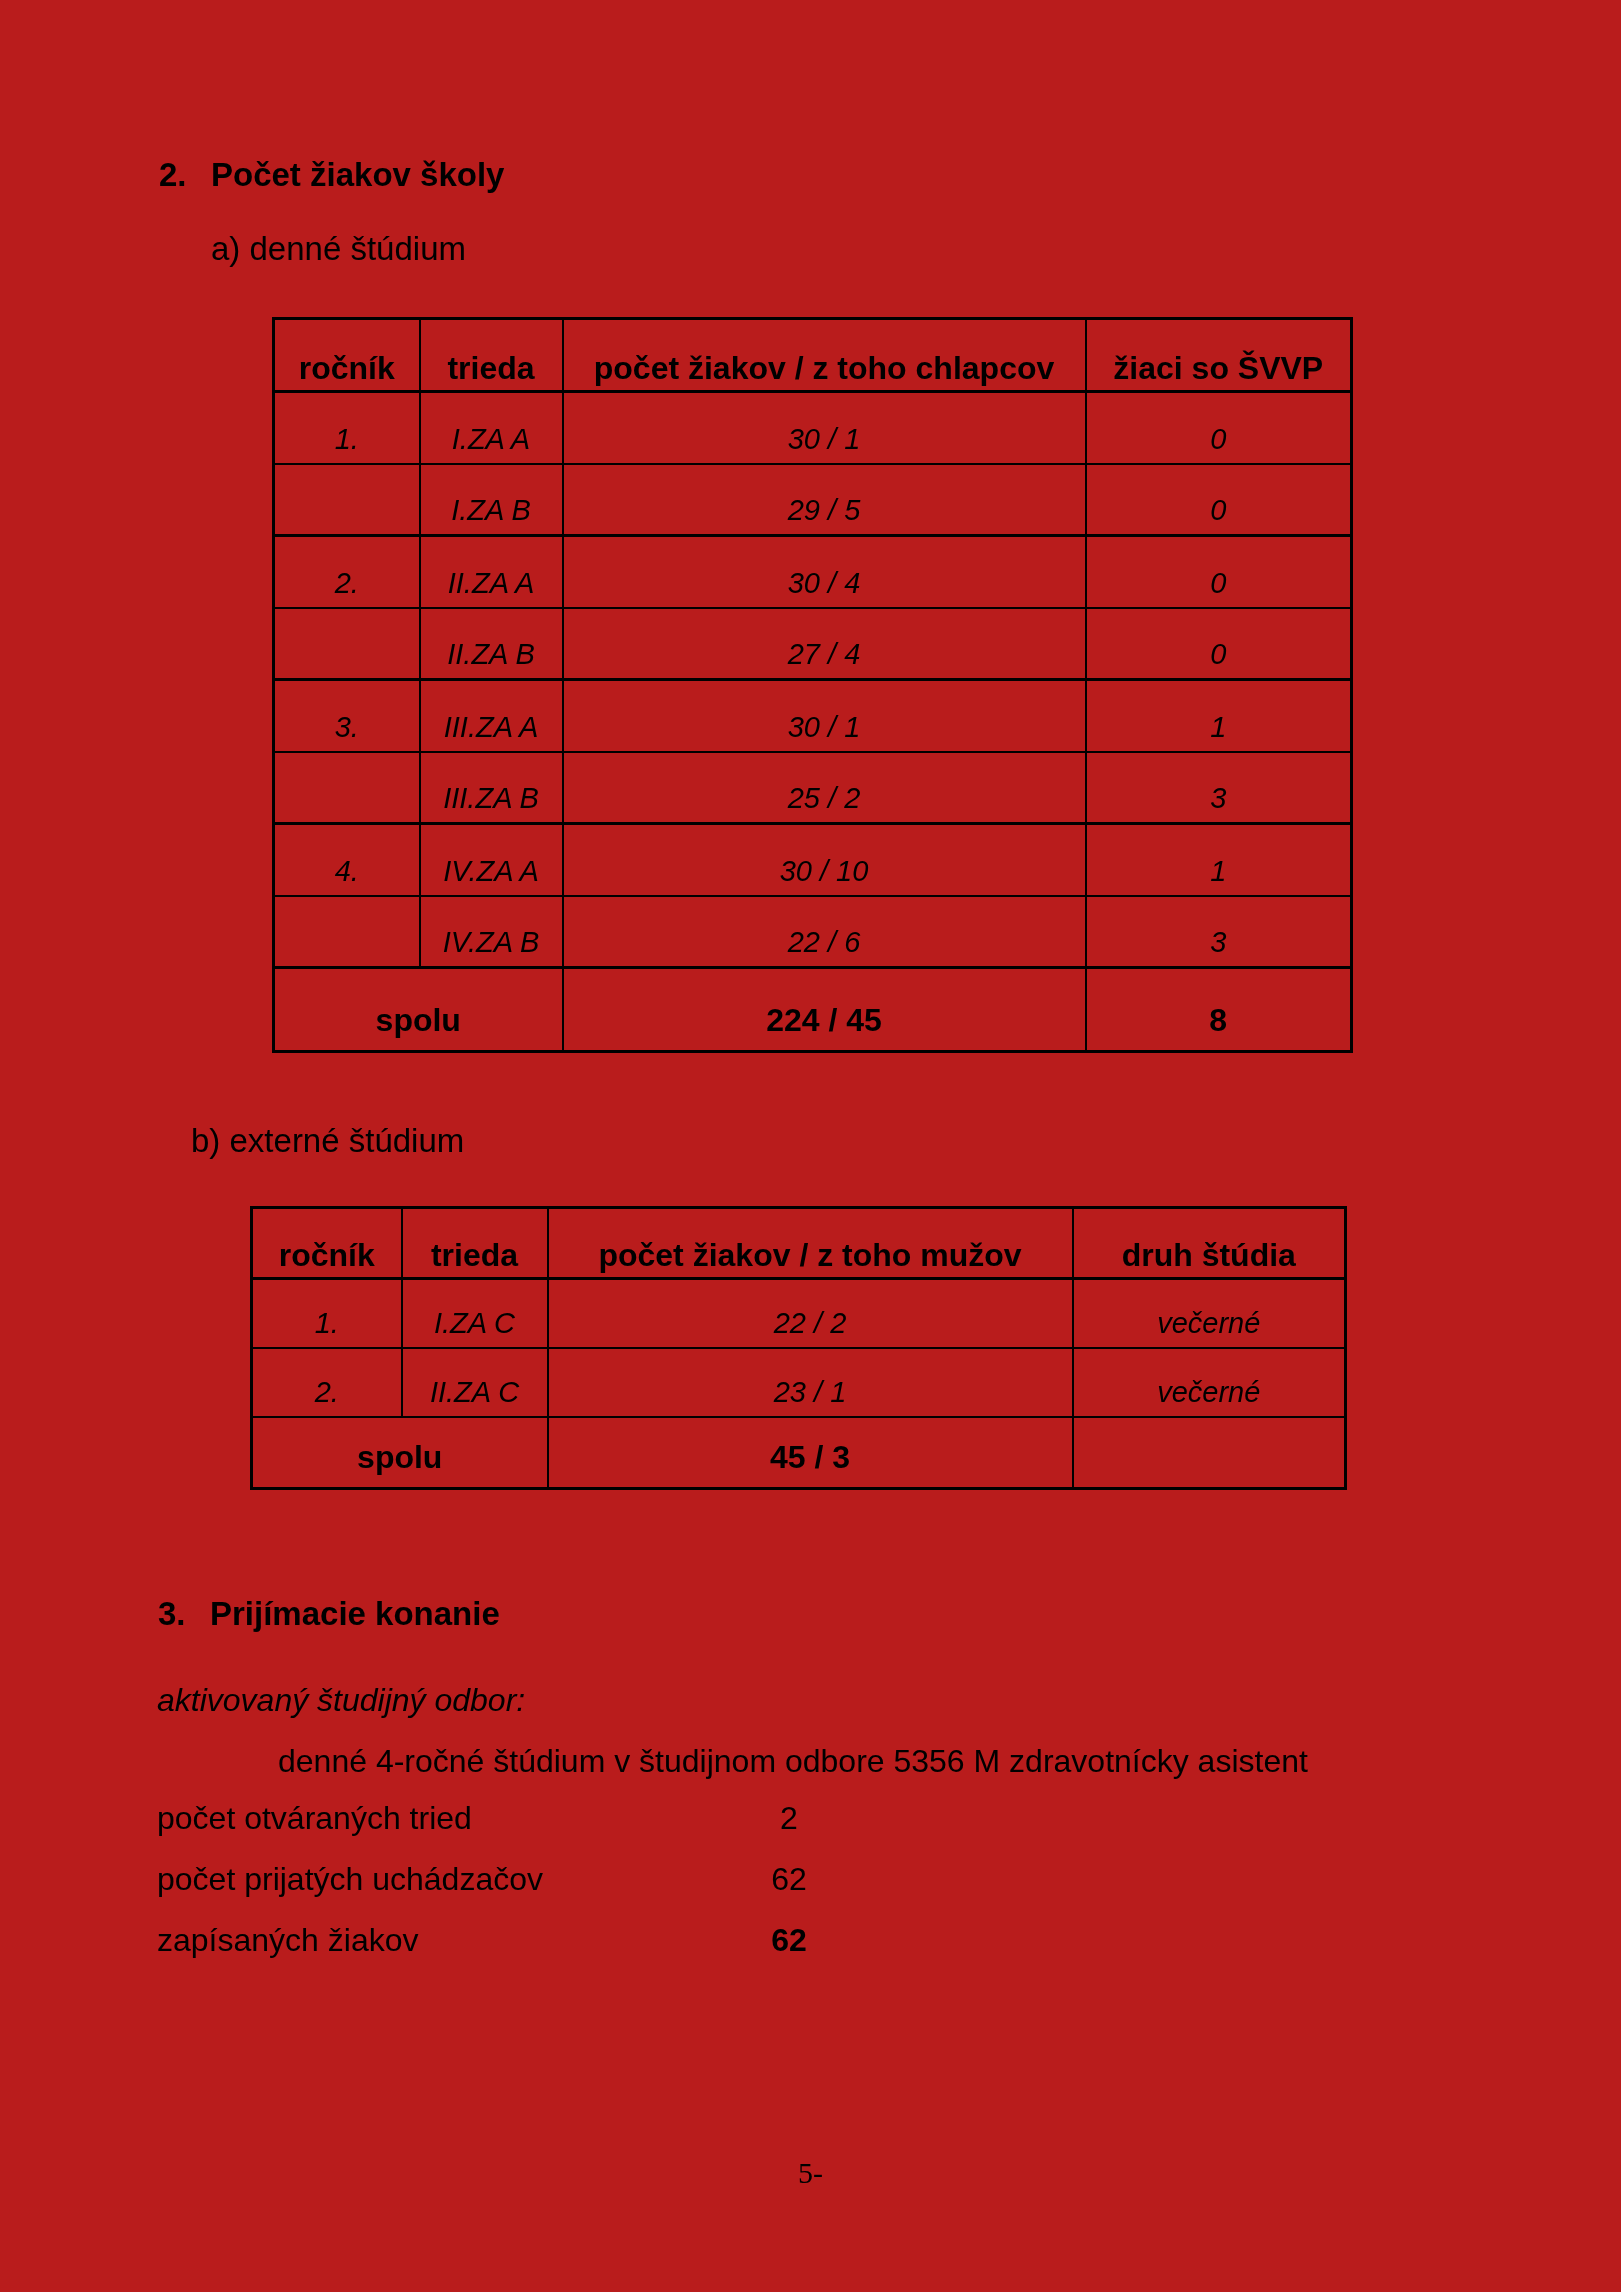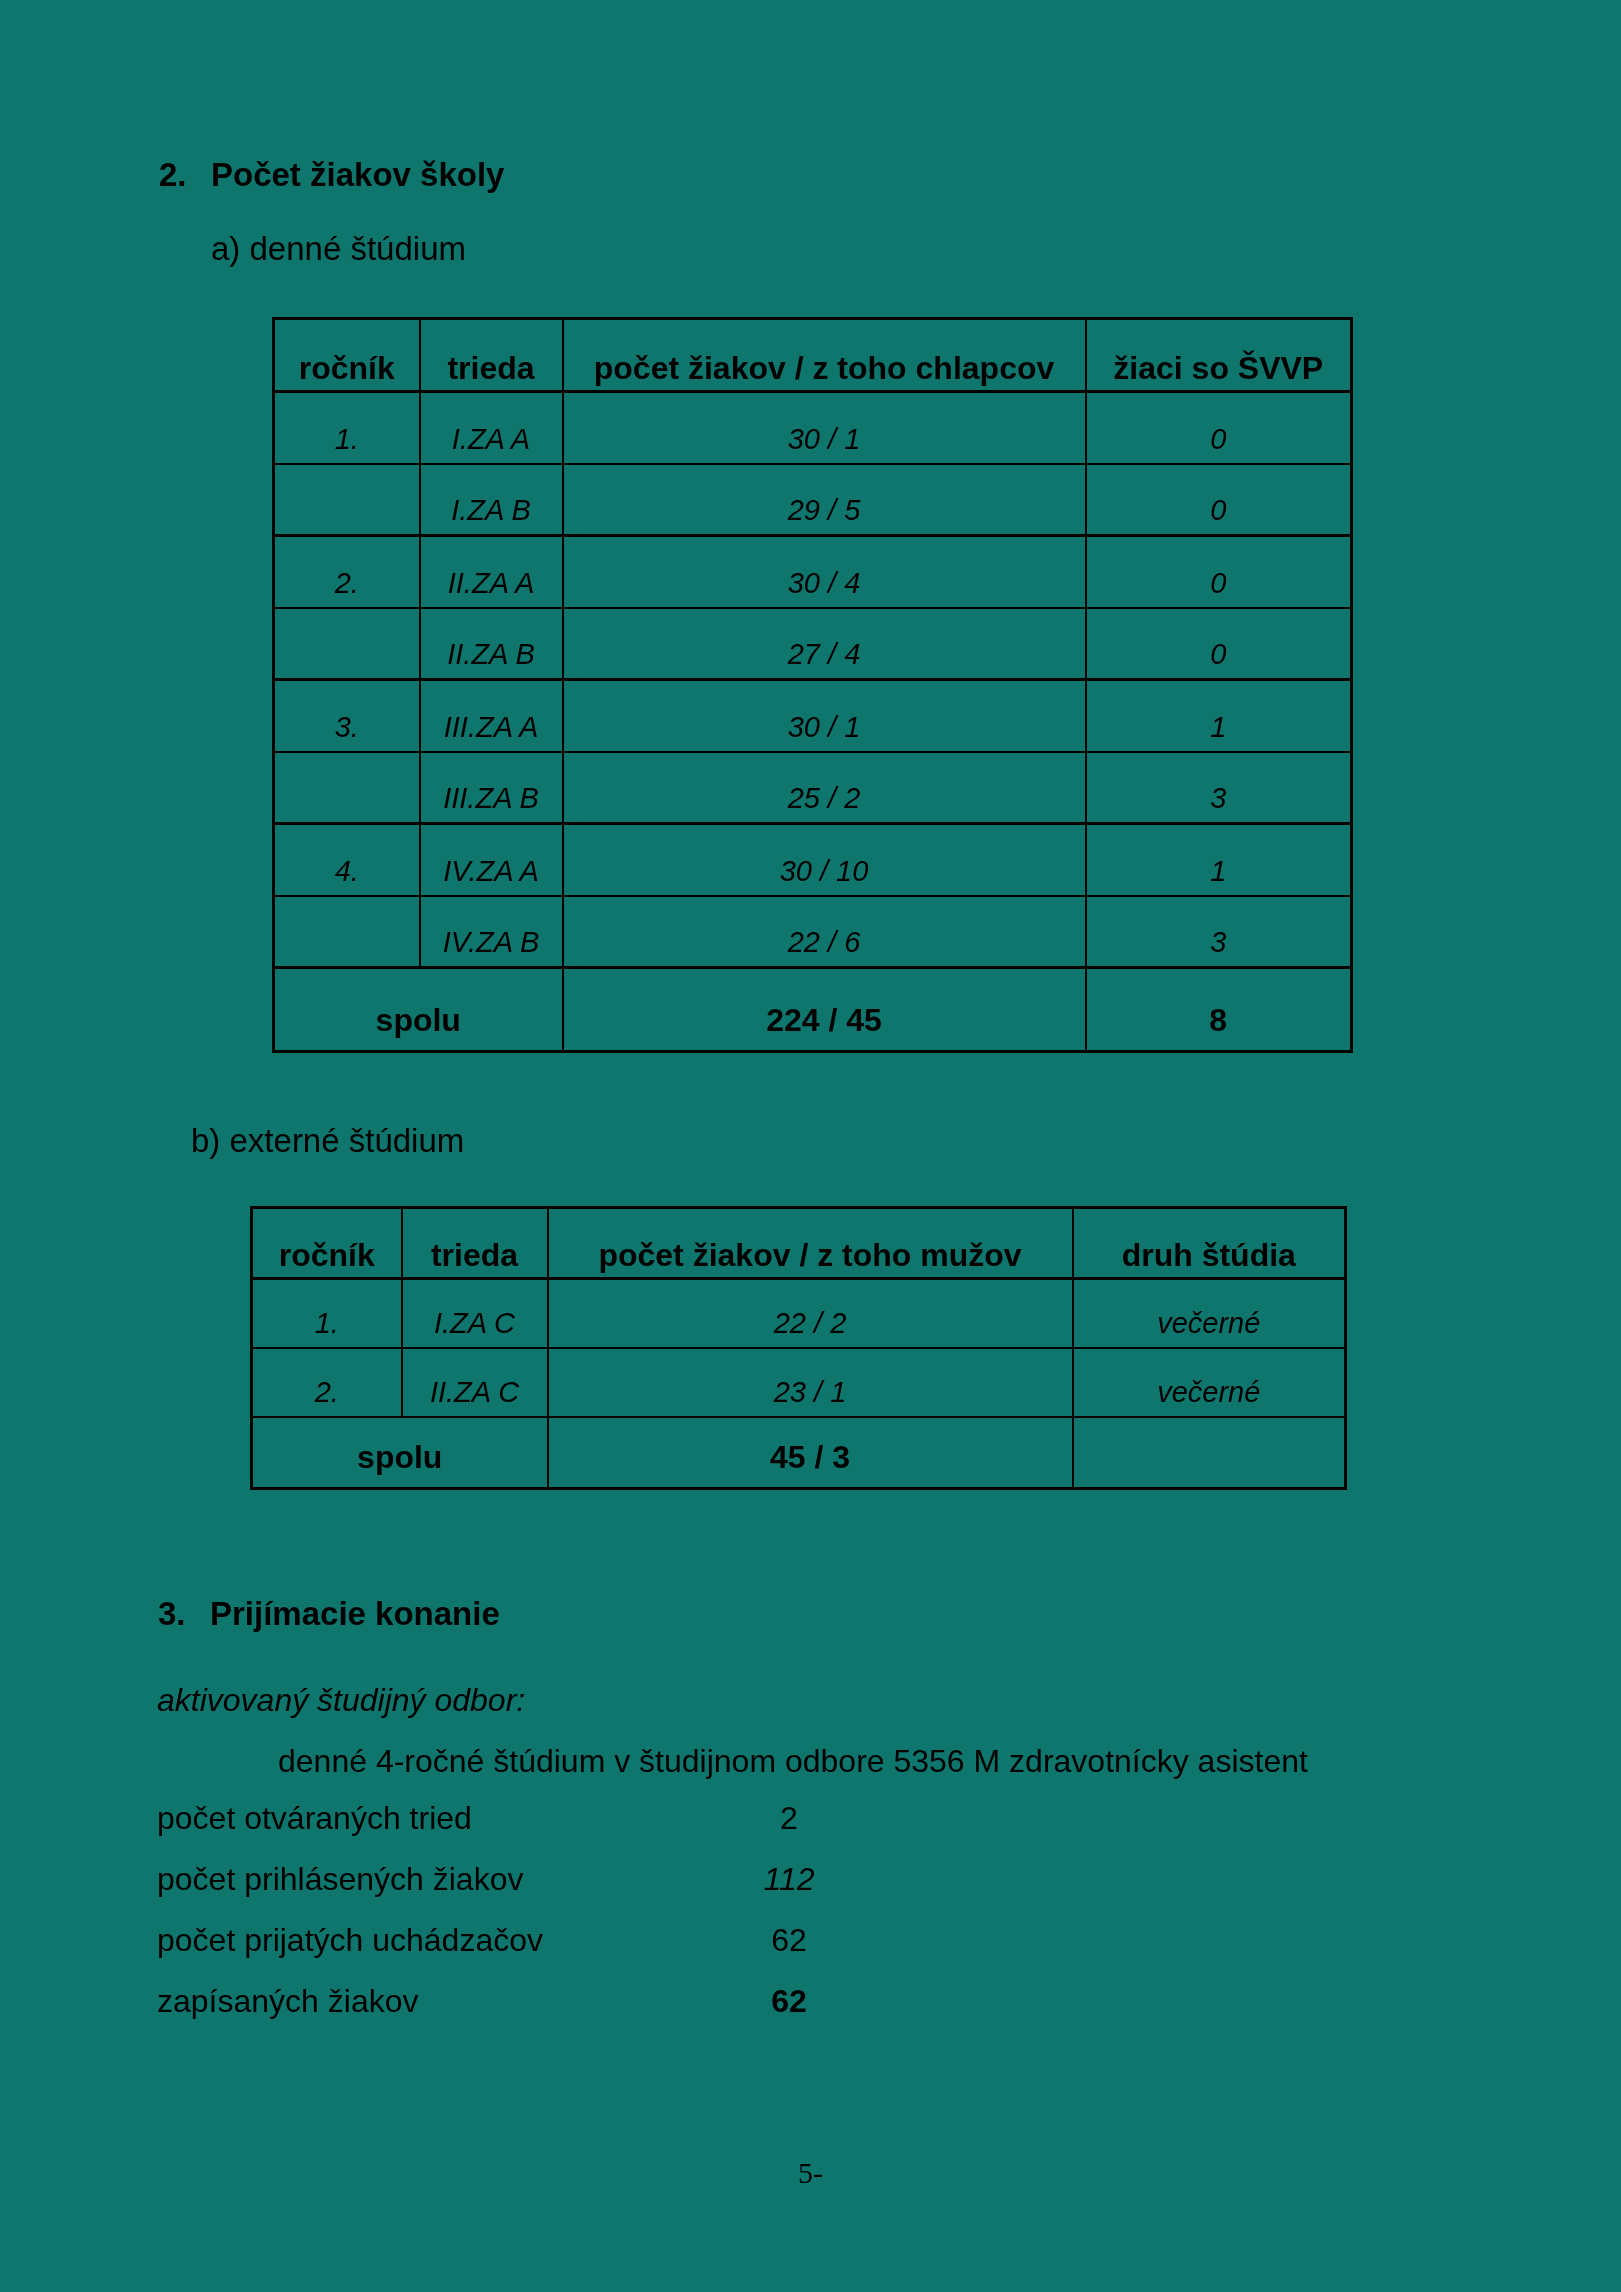--- a/index.html
+++ b/index.html
@@ -1,20 +1,20 @@
 <!DOCTYPE html>
 <html><head>
 <meta charset="utf-8">
 <style>
   html,body { margin:0; padding:0; background:#ffffff; }
   .page {
     position:relative;
     width:1621px;
     height:2293px;
-    background:#0f766e;
+    background:#b91c1c;
     font-family:"Liberation Sans", sans-serif;
     color:#000000;
     overflow:hidden;
   }
 
   
   .num-heading {
     position:absolute;
     font-weight:bold;
     font-size:33px;
@@ -239,21 +239,20 @@
   <div class="num-heading" style="left:158px; top:1594px;">
     <span class="hnum">3.</span><span>Prijímacie konanie</span>
   </div>
 
   <div class="body-line italic" style="left:157px; top:1680px;">aktivovaný študijný odbor:</div>
 
   <div class="body-line" style="left:278px; top:1741px;">denné 4-ročné štúdium v študijnom odbore 5356 M zdravotnícky asistent</div>
 
   <div id="stats">
       <div class="stat-row"><span class="stat-label">počet otváraných tried</span><span class="stat-value">2</span></div>
-      <div class="stat-row"><span class="stat-label">počet prihlásených žiakov</span><span class="stat-value v-italic">112</span></div>
       <div class="stat-row"><span class="stat-label">počet prijatých uchádzačov</span><span class="stat-value">62</span></div>
       <div class="stat-row"><span class="stat-label">zapísaných žiakov</span><span class="stat-value v-bold">62</span></div>
     </div>
 
   <div class="page-number">5-</div>
 
 </div>
 
 
 </body></html>

